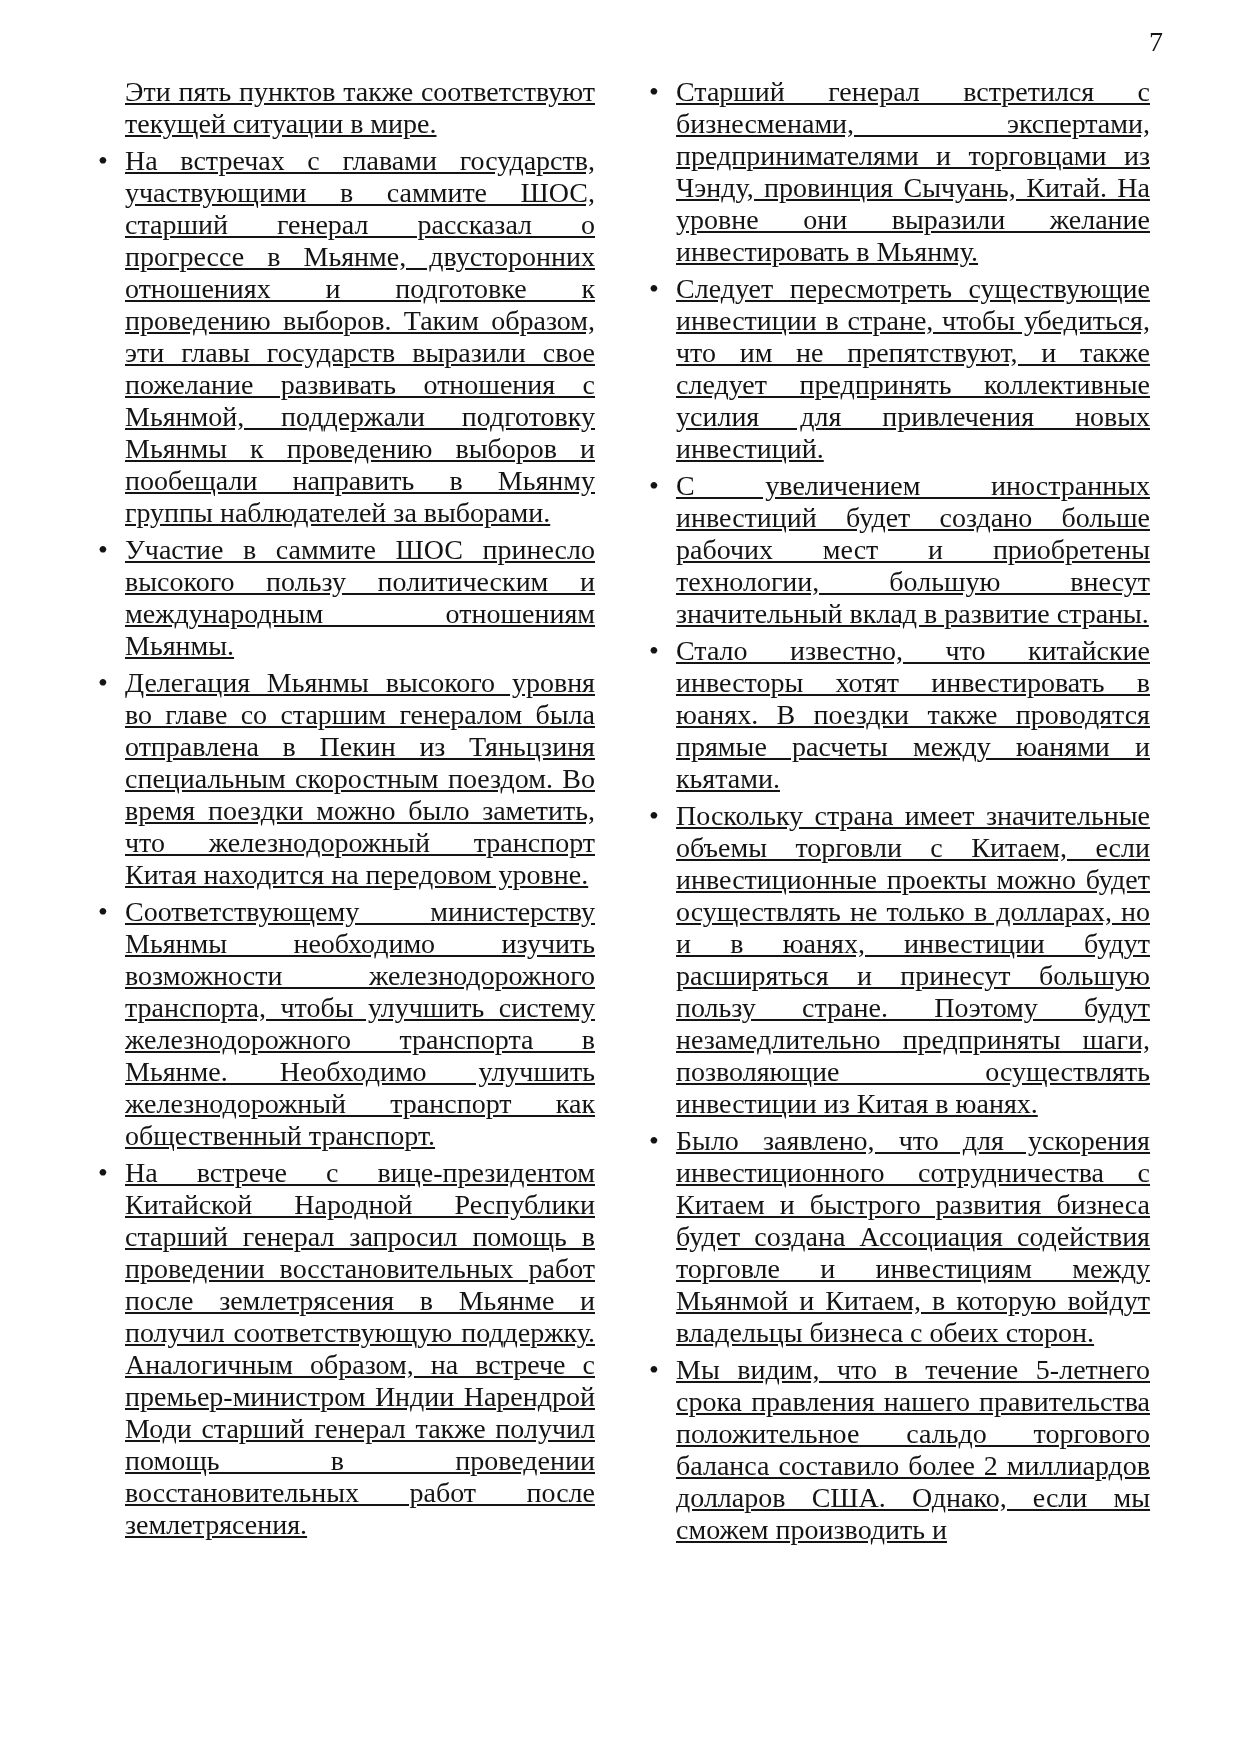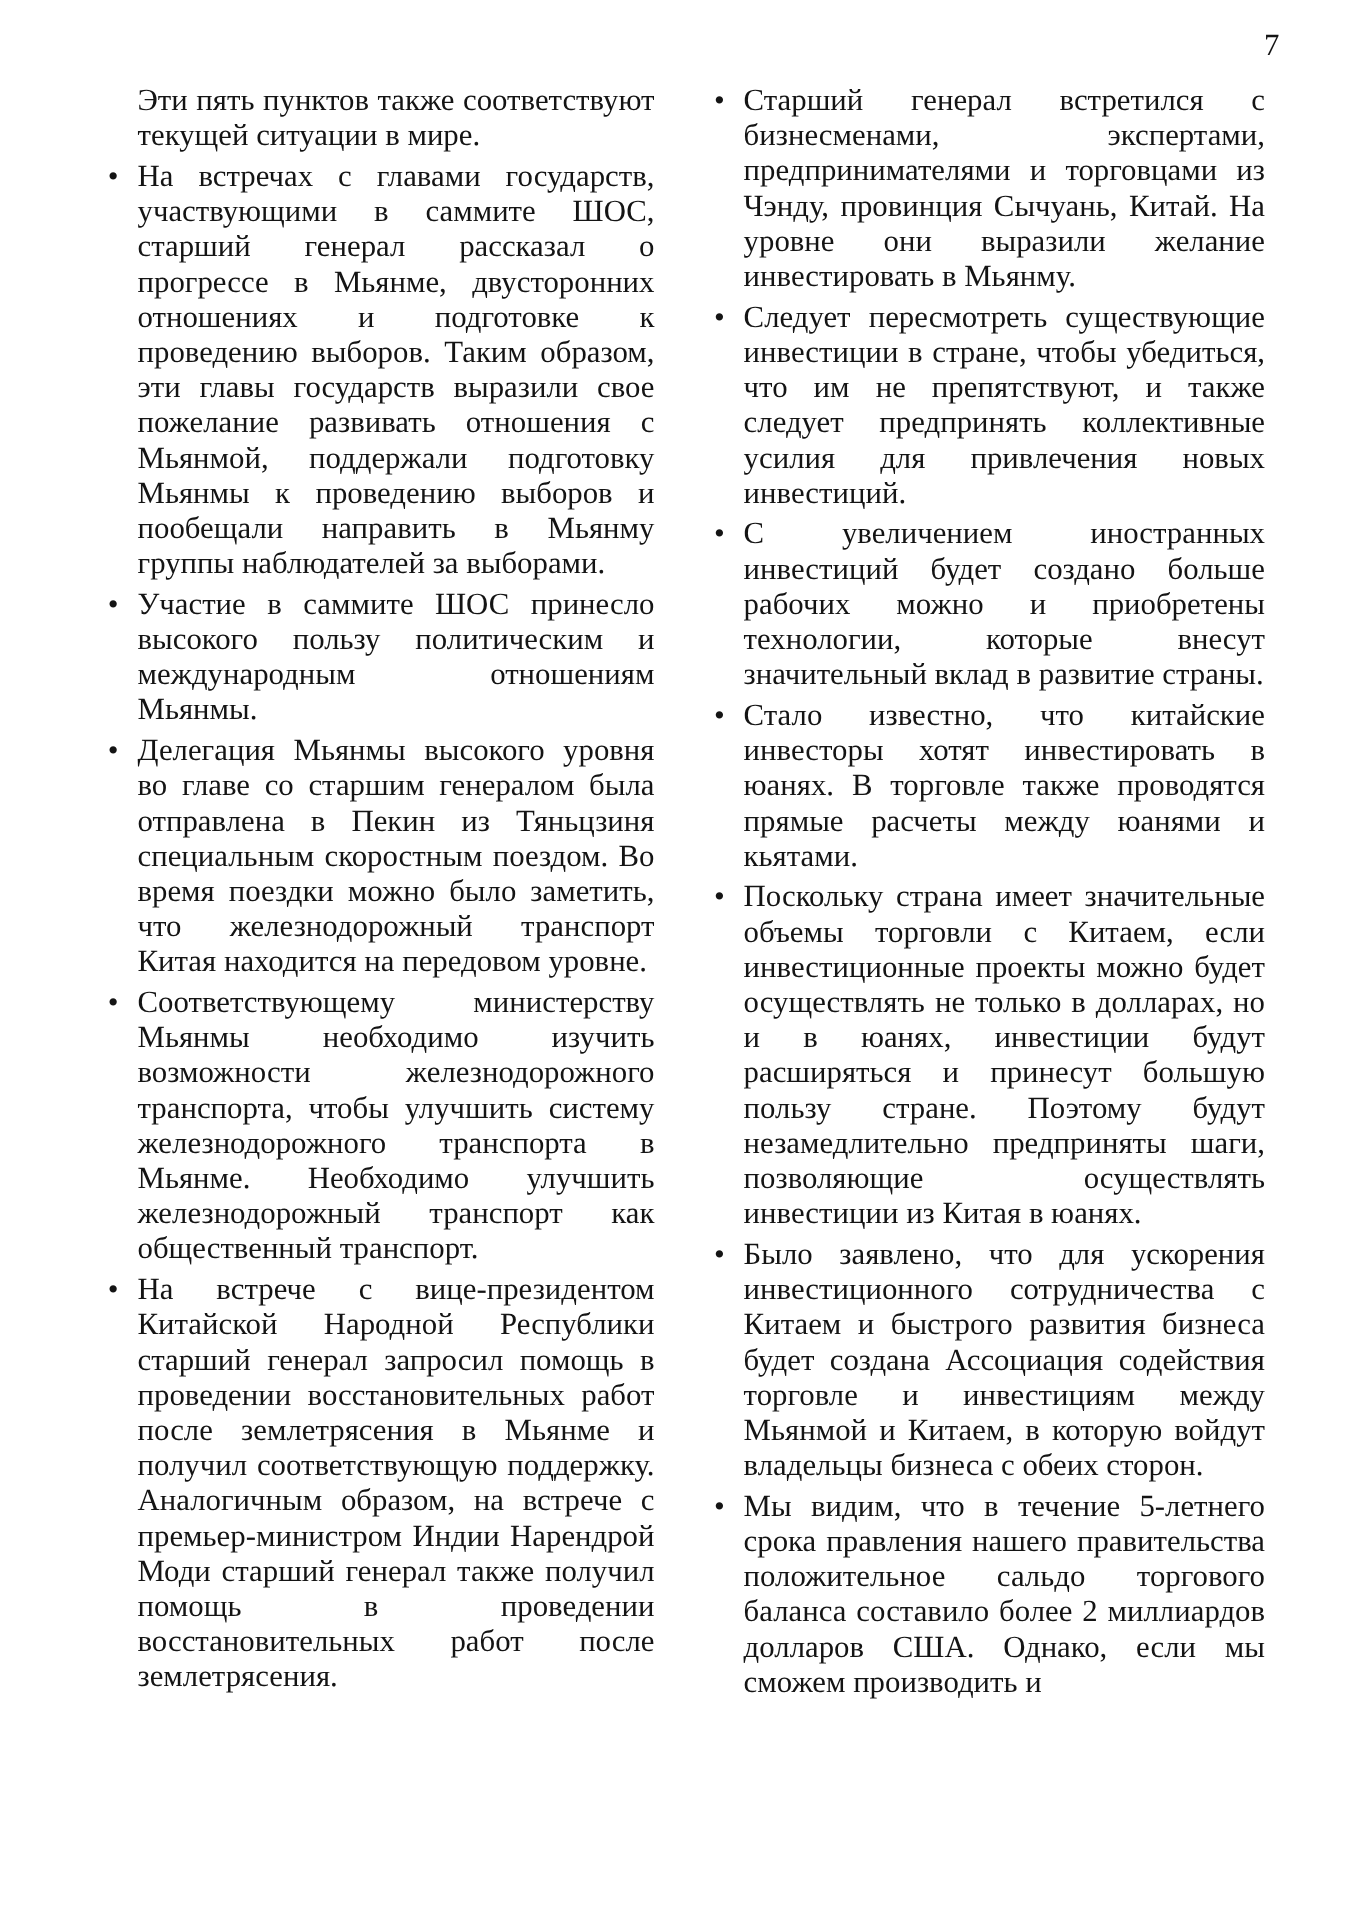--- a/index.html
+++ b/index.html
@@ -31,20 +31,21 @@
   .col-left  { width: 503px; }
   .col-right { width: 507px; }
   .item {
     position: relative;
     padding-left: 33px;
     margin: 0 0 5px 0;
     font-size: 28px;
     line-height: 32px;
     text-align: justify;
     hyphens: none;
+    text-decoration: underline;
     -webkit-hyphens: none;
   }
   .item:last-child { margin-bottom: 0; }
   .bullet {
     position: absolute;
     left: 6px;
     top: 0;
   }
 </style>
 </head>
@@ -84,25 +85,25 @@
     <div class="item">
       <span class="bullet">•</span>
       <span class="text">Старший генерал встретился с бизнесменами, экспертами, предпринимателями и торговцами из Чэнду, провинция Сычуань, Китай. На уровне они выразили желание инвестировать в Мьянму.</span>
     </div>
     <div class="item">
       <span class="bullet">•</span>
       <span class="text">Следует пересмотреть существующие инвестиции в стране, чтобы убедиться, что им не препятствуют, и также следует предпринять коллективные усилия для привлечения новых инвестиций.</span>
     </div>
     <div class="item">
       <span class="bullet">•</span>
-      <span class="text">С увеличением иностранных инвестиций будет создано больше рабочих можно и приобретены технологии, которые внесут значительный вклад в развитие страны.</span>
+      <span class="text">С увеличением иностранных инвестиций будет создано больше рабочих мест и приобретены технологии, большую внесут значительный вклад в развитие страны.</span>
     </div>
     <div class="item">
       <span class="bullet">•</span>
-      <span class="text">Стало известно, что китайские инвесторы хотят инвестировать в юанях. В торговле также проводятся прямые расчеты между юанями и кьятами.</span>
+      <span class="text">Стало известно, что китайские инвесторы хотят инвестировать в юанях. В поездки также проводятся прямые расчеты между юанями и кьятами.</span>
     </div>
     <div class="item">
       <span class="bullet">•</span>
       <span class="text">Поскольку страна имеет значительные объемы торговли с Китаем, если инвестиционные проекты можно будет осуществлять не только в долларах, но и в юанях, инвестиции будут расширяться и принесут большую пользу стране. Поэтому будут незамедлительно предприняты шаги, позволяющие осуществлять инвестиции из Китая в юанях.</span>
     </div>
     <div class="item">
       <span class="bullet">•</span>
       <span class="text">Было заявлено, что для ускорения инвестиционного сотрудничества с Китаем и быстрого развития бизнеса будет создана Ассоциация содействия торговле и инвестициям между Мьянмой и Китаем, в которую войдут владельцы бизнеса с обеих сторон.</span>
     </div>
     <div class="item">

